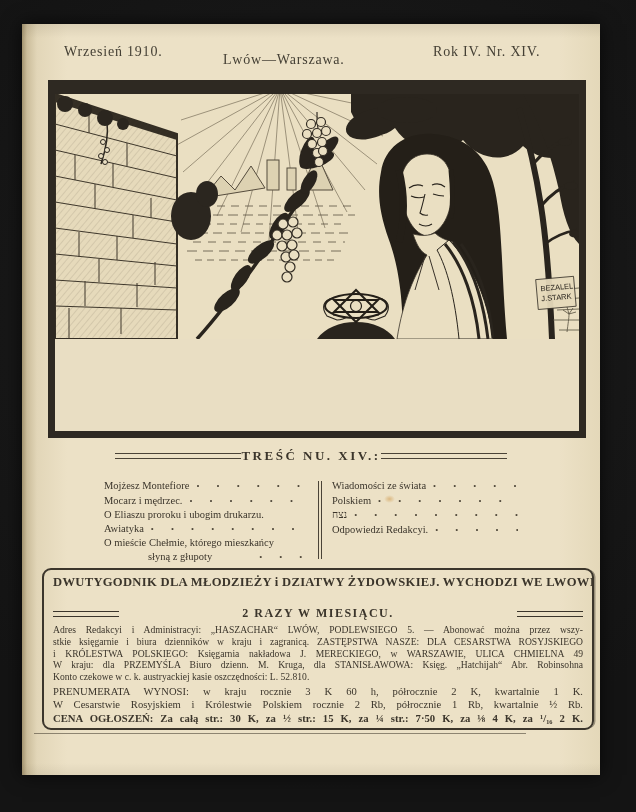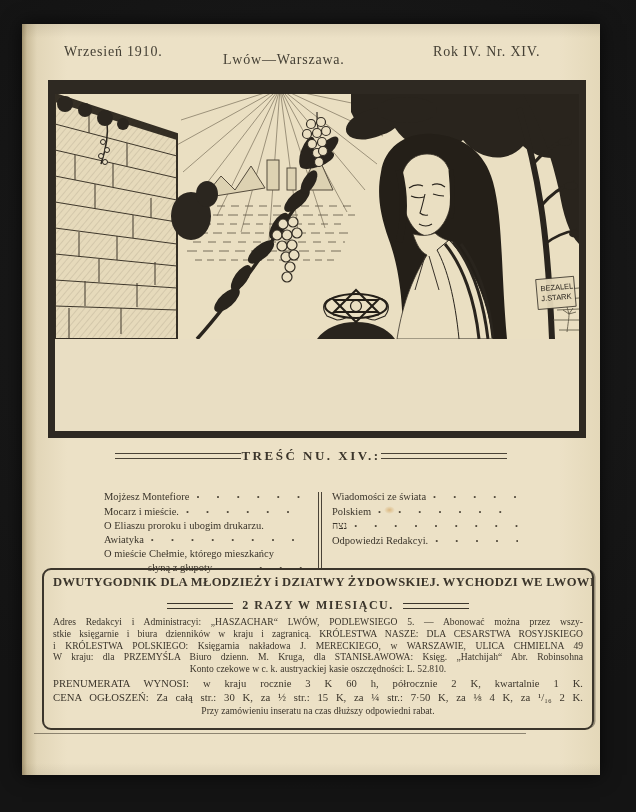--- a/index.html
+++ b/index.html
@@ -46,47 +46,47 @@
      text-shadow:1px 1px 0 rgba(40,34,25,.35);}
   .mast-div{height:7px;background:#2e2922;}
   .illu{position:relative;height:245px;overflow:hidden;}
   .illu svg{display:block;width:100%;height:100%;}
 
   
   .toc{position:absolute;left:0;top:424px;width:100%;color:var(--ink);}
   .toc-head{display:flex;align-items:center;justify-content:center;}
   .toc-rule{width:126px;height:4px;border-top:1px solid #4a4337;border-bottom:1px solid #4a4337;}
   .toc-title{font-size:13px;font-weight:700;letter-spacing:2.5px;white-space:nowrap;}
-  .toc-cols{display:flex;justify-content:center;margin-top:26px;}
+  .toc-cols{display:flex;justify-content:center;margin-top:15px;}
   .toc-col{width:202px;font-size:10.5px;line-height:13.6px;}
   .toc-col.right{width:186px;position:relative;text-align:right;}
   .toc-divider{width:2px;border-left:1px solid #4a4337;border-right:1px solid #4a4337;
      margin:2px 10px 6px 12px;}
   .entry{display:flex;align-items:baseline;overflow:hidden;white-space:nowrap;}
   .entry .lbl{flex:0 0 auto;}
   .entry .dots{flex:1 1 0;overflow:hidden;margin-left:7px;font-size:8.5px;
      letter-spacing:7.5px;color:#50483a;}
   .entry.indent{padding-left:44px;gap:40px;}
   .stain{position:absolute;left:52px;top:16px;width:11px;height:8px;border-radius:50%;
      background:radial-gradient(ellipse,rgba(206,150,70,.55),rgba(206,150,70,0) 70%);}
 
   
   .infobox{position:absolute;left:20px;top:544px;width:552px;height:162px;
      box-sizing:border-box;border:2px solid #3b352b;border-radius:9px;
      box-shadow:3px 0 0 -1.5px rgba(59,53,43,.45);
      padding:5px 9px 4px;color:var(--ink);overflow:hidden;}
   .ib1{font-size:12.6px;font-weight:700;text-align:center;letter-spacing:.3px;white-space:nowrap;}
-  .ib2row{display:flex;align-items:center;justify-content:center;gap:9px;margin-top:8px;}
+  .ib2row{display:flex;align-items:center;justify-content:space-between;gap:9px;margin-top:16px;}
   .ib2rule{width:66px;height:4px;border-top:1.3px solid #3b352b;border-bottom:1.3px solid #3b352b;}
   .ib2{font-size:12px;font-weight:700;letter-spacing:1.5px;white-space:nowrap;}
   .addr{margin-top:3px;font-size:9.6px;line-height:11.8px;}
   .j{text-align:justify;text-align-last:justify;}
-  .cline{text-align:center;}
+  .cline{}
   .pren{margin-top:2px;font-size:10.6px;line-height:13.2px;font-weight:400;}
-  .cena{font-size:10.7px;font-weight:400;line-height:14px;}
+  .cena{font-size:10.7px;font-weight:700;line-height:14px;}
   .rabat{font-size:9.6px;text-align:center;margin-top:1px;}
   .below-line{position:absolute;left:12px;top:709px;width:492px;
      border-top:1.2px solid rgba(64,56,44,.55);}
 </style>
 </head>
 <body>
 
 <div class="scan">
  <div class="page">
 
@@ -303,21 +303,21 @@
       <div class="toc-title">TREŚĆ NU. XIV.:</div>
       <div class="toc-rule"></div>
     </div>
     <div class="toc-cols">
       <div class="toc-col">
         <div class="entry">
               <span class="lbl">Mojżesz Montefiore</span>
               <span class="dots">• • • • • • • • • • • • • • • • • • • • • • • • • • • • • • </span>
             </div>
         <div class="entry">
-              <span class="lbl">Mocarz i mieście.</span>
+              <span class="lbl">Mocarz i mędrzec.</span>
               <span class="dots">• • • • • • • • • • • • • • • • • • • • • • • • • • • • • • </span>
             </div>
         <div class="entry">
               <span class="lbl">O Eliaszu proroku i ubogim drukarzu.</span>
             </div>
         <div class="entry">
               <span class="lbl">Awiatyka</span>
               <span class="dots">• • • • • • • • • • • • • • • • • • • • • • • • • • • • • • </span>
             </div>
         <div class="entry">
@@ -353,27 +353,28 @@
 
   <div class="infobox">
     <div class="ib1">DWUTYGODNIK DLA MŁODZIEŻY i DZIATWY ŻYDOWSKIEJ. WYCHODZI WE LWOWIE</div>
     <div class="ib2row">
       <div class="ib2rule"></div>
       <div class="ib2">2 RAZY W MIESIĄCU.</div>
       <div class="ib2rule"></div>
     </div>
     <div class="addr">
       <div class="j">Adres Redakcyi i Administracyi: „HASZACHAR“ LWÓW, PODLEWSIEGO 5. — Abonować można przez wszy-</div>
-      <div class="j">stkie księgarnie i biura dzienników w kraju i zagranicą. KRÓLESTWA NASZE: DLA CESARSTWA ROSYJSKIEGO</div>
+      <div class="j">stkie księgarnie i biura dzienników w kraju i zagranicą. ZASTĘPSTWA NASZE: DLA CESARSTWA ROSYJSKIEGO</div>
       <div class="j">i KRÓLESTWA POLSKIEGO: Księgarnia nakładowa J. MERECKIEGO, w WARSZAWIE, ULICA CHMIELNA 49</div>
       <div class="j">W kraju: dla PRZEMYŚLA Biuro dzienn. M. Kruga, dla STANISŁAWOWA: Księg. „Hatchijah“ Abr. Robinsohna</div>
       <div class="cline">Konto czekowe w c. k. austryackiej kasie oszczędności: L. 52.810.</div>
     </div>
     <div class="pren">
       <div class="j">PRENUMERATA WYNOSI: w kraju rocznie 3 K 60 h, półrocznie 2 K, kwartalnie 1 K.</div>
+      <div class="j">W Cesarstwie Rosyjskiem i Królestwie Polskiem rocznie 2 Rb, półrocznie 1 Rb, kwartalnie ½ Rb.</div>
     </div>
     <div class="cena j">CENA OGŁOSZEŃ: Za całą str.: 30 K, za ½ str.: 15 K, za ¼ str.: 7·50 K, za ⅛ 4 K, za ¹/₁₆ 2 K.</div>
     <div class="rabat">Przy zamówieniu inseratu na czas dłuższy odpowiedni rabat.</div>
   </div>
 
   <div class="below-line"></div>
  </div>
 </div>
 
 </body></html>

